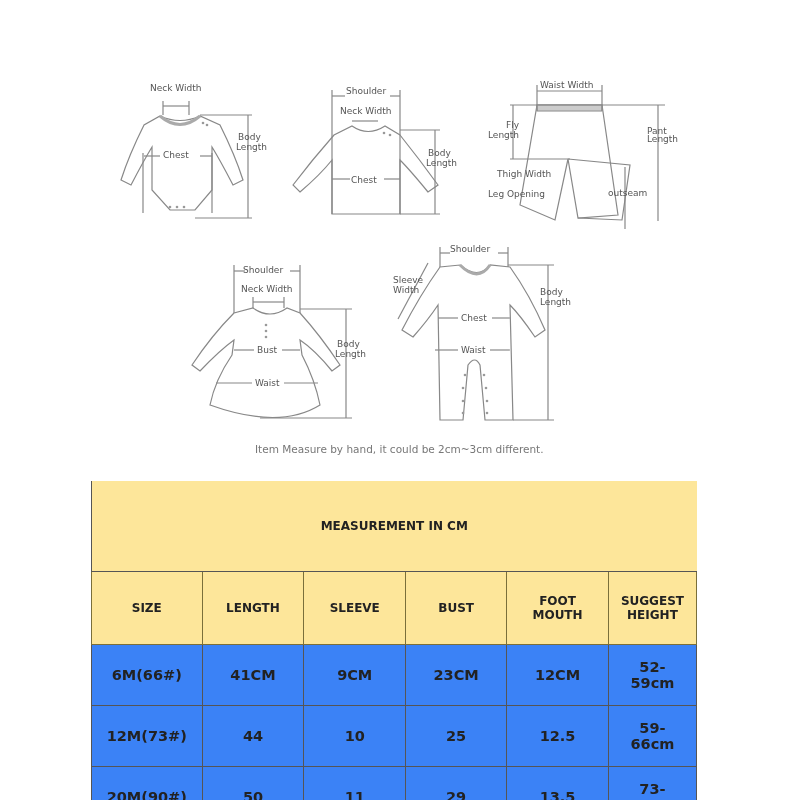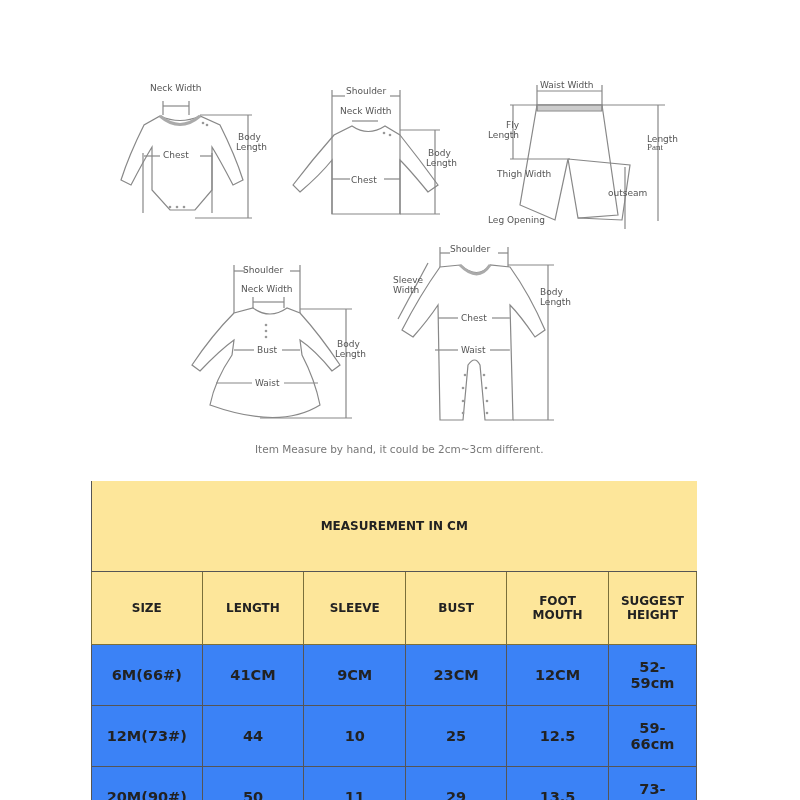--- a/index.html
+++ b/index.html
@@ -86,25 +86,25 @@
       <line x1="40" y1="30" x2="195" y2="30"></line>
       <line x1="43" y1="30" x2="43" y2="84"></line>
       <line x1="40" y1="84" x2="100" y2="84"></line>
       <line x1="188" y1="30" x2="188" y2="146"></line>
       <line x1="155" y1="92" x2="155" y2="154"></line>
     </g>
   </svg>
   <span class="lbl" style="left:70px;top:5px;">Waist Width</span>
   <span class="lbl" style="left:36px;top:45px;">Fly</span>
   <span class="lbl" style="left:18px;top:55px;">Length</span>
-  <span class="lbl" style="left:177px;top:67px;font-family:Liberation Serif, serif;">Pant</span>
+  <span class="lbl" style="left:177px;top:51px;">Pant</span>
   <span class="lbl" style="left:177px;top:59px;">Length</span>
   <span class="lbl" style="left:27px;top:94px;">Thigh Width</span>
   <span class="lbl" style="left:138px;top:113px;">outseam</span>
-  <span class="lbl" style="left:18px;top:140px;text-align:center;">Leg Opening</span>
+  <span class="lbl" style="left:18px;top:114px;text-align:center;">Leg Opening</span>
 </div>
 
 <div class="fig" style="left:180px;top:245px;width:200px;height:185px;">
   <svg width="200" height="185">
     <g fill="none" stroke="#888" stroke-width="1.2">
       <path d="M73 63 Q90 75 107 63 L120 68 Q140 90 160 120 L152 126 Q135 105 120 95 L122 110 Q135 135 140 160 Q100 185 30 160 Q35 135 52 110 L54 95 Q40 105 20 126 L12 120 Q32 90 54 68 Z"></path>
       <line x1="54" y1="20" x2="54" y2="68"></line>
         <line x1="120" y1="20" x2="120" y2="68"></line>
       <line x1="54" y1="26" x2="65" y2="26"></line>
         <line x1="110" y1="26" x2="120" y2="26"></line>

